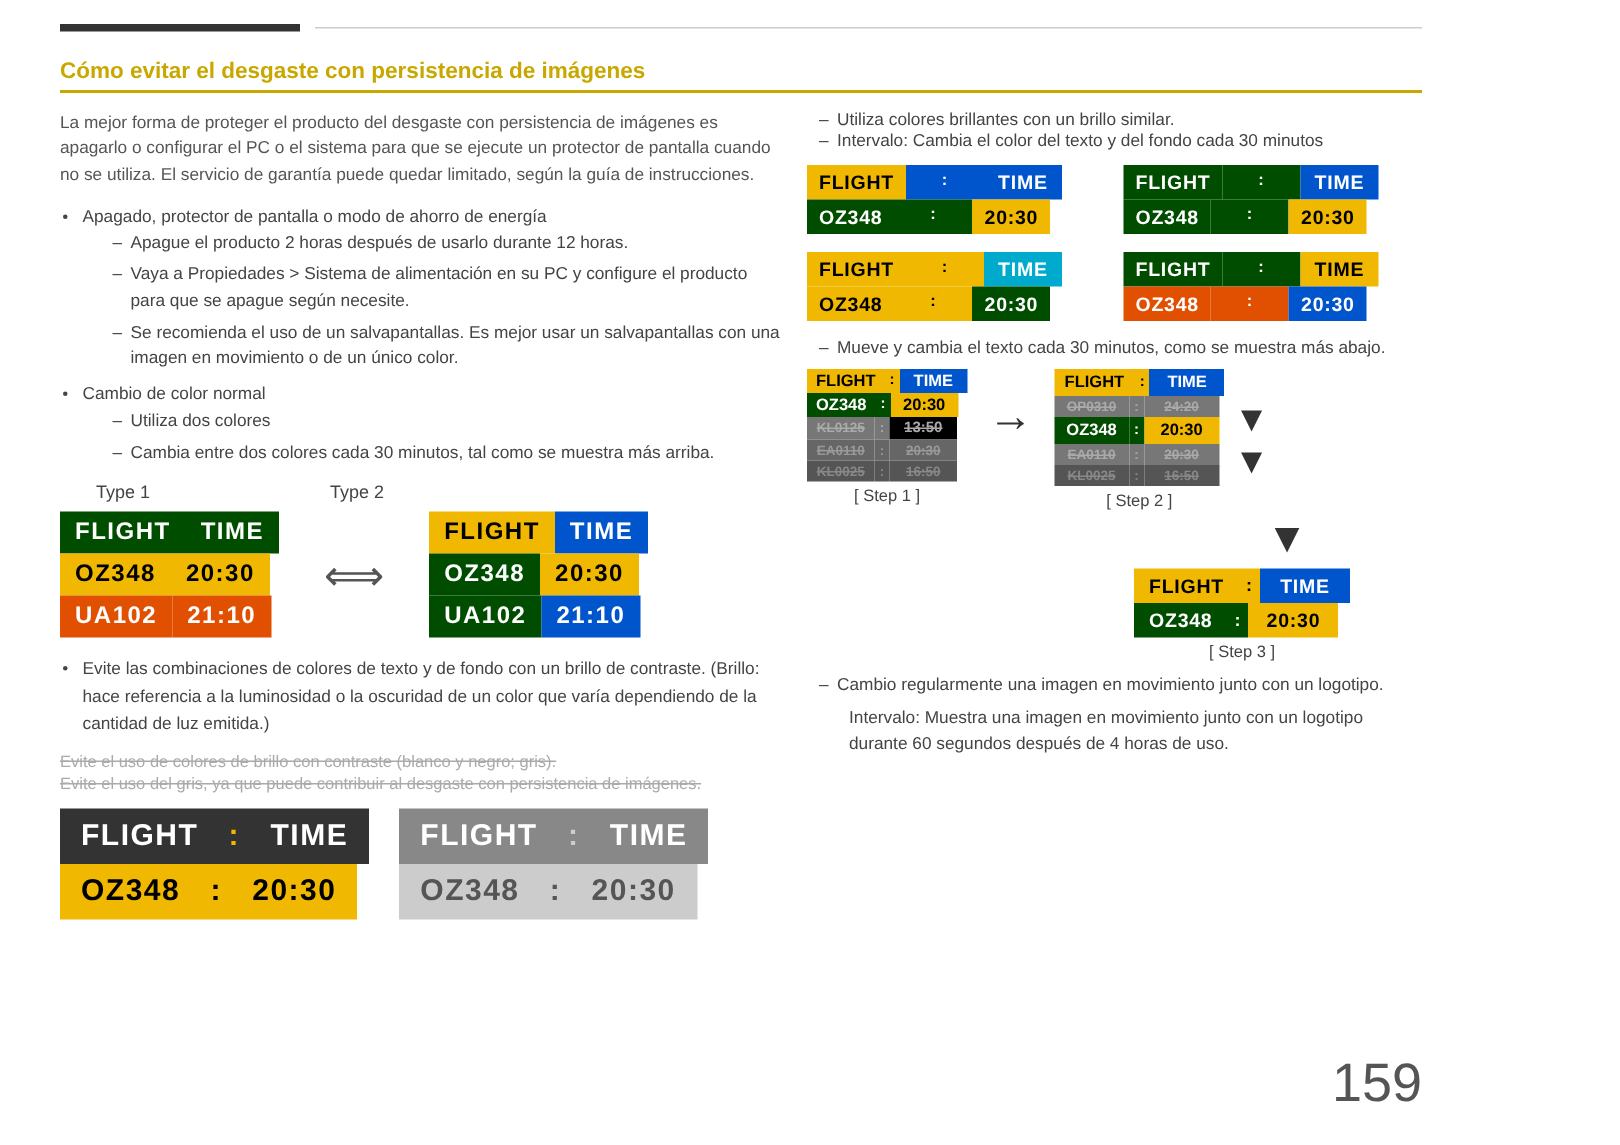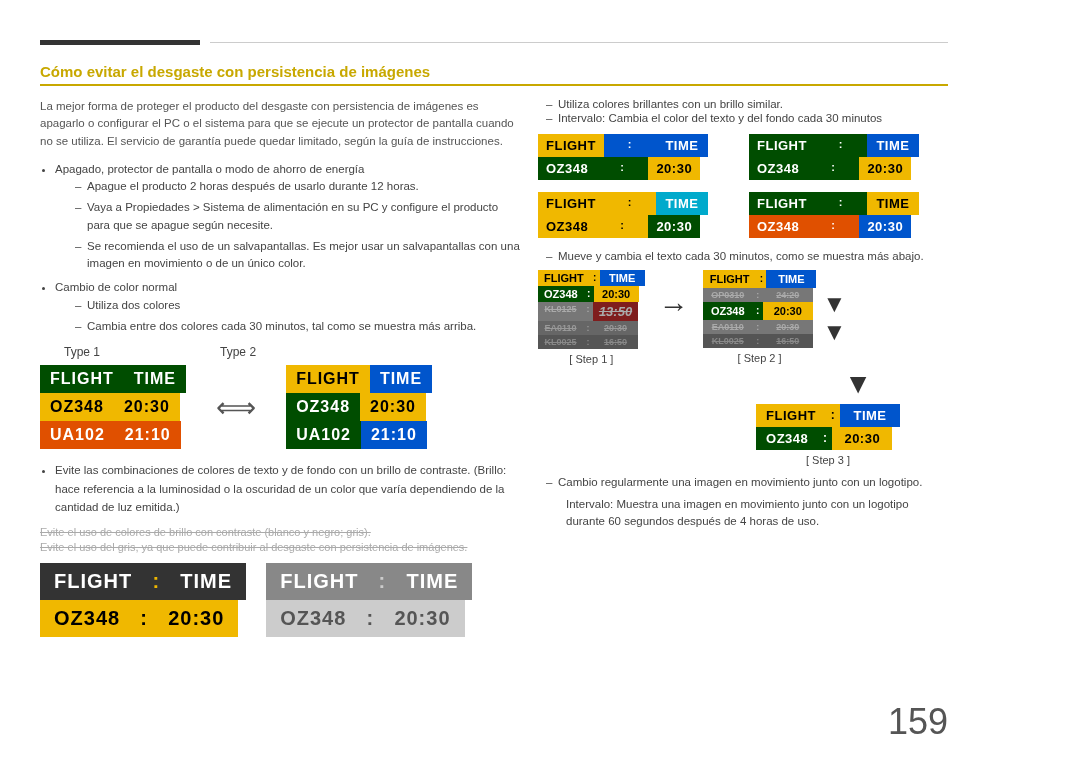--- a/index.html
+++ b/index.html
@@ -10,21 +10,21 @@
       font-family: Arial, sans-serif;
       font-size: 13px;
       color: #333;
       overflow: hidden;
       position: relative;
     }
 
     .page-container {
       width: 988px;
       height: 763px;
-      padding: 40px 40px 20px 40px;
+      padding: 16px 40px 20px 40px;
       position: relative;
     }
 
     
     .top-lines {
       display: flex;
       align-items: center;
       margin-bottom: 18px;
       gap: 10px;
     }
@@ -534,21 +534,21 @@
               <div class="sc-cell sc-h2">TIME</div>
             </div>
             <div class="scroll-row">
               <div class="sc-cell sc-r1a">OZ348</div>
               <div class="sc-cell" style="background:#004d00; color:#fff; font-size:10px; padding:2px 3px; min-width:10px;">:</div>
               <div class="sc-cell sc-r1b">20:30</div>
             </div>
             <div class="scroll-row">
               <div class="sc-cell" style="background:#777; color:#aaa; font-size:9px; padding:2px 4px; min-width:45px; text-decoration:line-through;">KL0125</div>
               <div class="sc-cell" style="background:#777; color:#aaa; font-size:9px; padding:2px 2px; min-width:10px;">:</div>
-              <div class="sc-cell" style="background:#7f1d1d; color:#aaa; font-size:13px; padding:2px 4px; min-width:45px; text-decoration:line-through;font-style:italic;">13:50</div>
+              <div class="sc-cell" style="background:#000000; color:#aaa; font-size:10px; padding:2px 4px; min-width:45px; text-decoration:line-through;">13:50</div>
             </div>
             <div class="scroll-row">
               <div class="sc-cell" style="background:#666; color:#999; font-size:9px; padding:2px 4px; min-width:45px; text-decoration:line-through;">EA0110</div>
               <div class="sc-cell" style="background:#666; color:#999; font-size:9px; padding:2px 2px; min-width:10px;">:</div>
               <div class="sc-cell" style="background:#666; color:#999; font-size:9px; padding:2px 4px; min-width:45px; text-decoration:line-through;">20:30</div>
             </div>
             <div class="scroll-row">
               <div class="sc-cell" style="background:#555; color:#888; font-size:9px; padding:2px 4px; min-width:45px; text-decoration:line-through;">KL0025</div>
               <div class="sc-cell" style="background:#555; color:#888; font-size:9px; padding:2px 2px; min-width:10px;">:</div>
               <div class="sc-cell" style="background:#555; color:#888; font-size:9px; padding:2px 4px; min-width:45px; text-decoration:line-through;">16:50</div>

